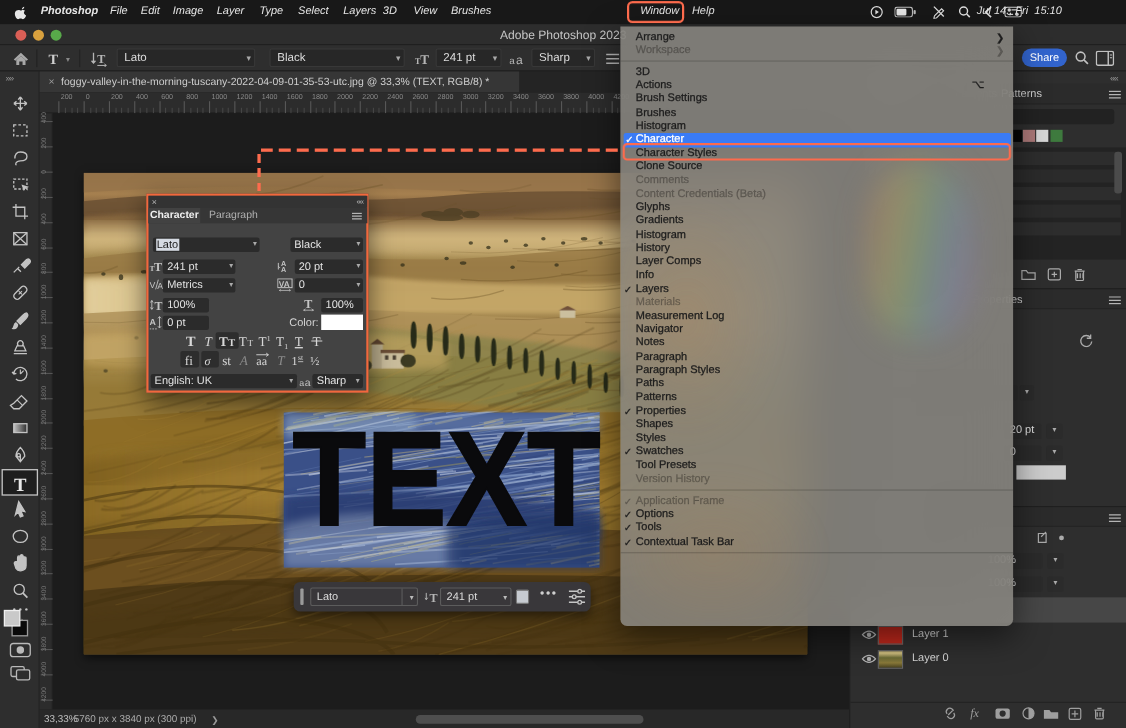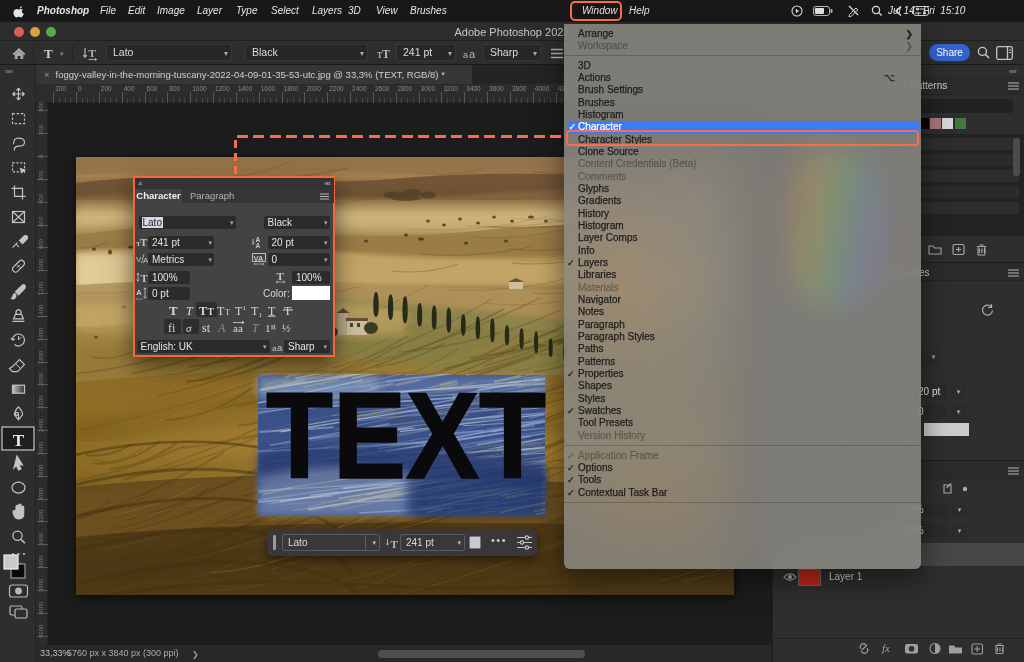--- a/index.html
+++ b/index.html
@@ -1343,20 +1343,28 @@
     <div style="position:absolute;left:179px;top:459px;width:15px;height:14px;background:#2b2b2b;border-radius:2px;color:#aaa;font-size:7px;text-align:center;line-height:14px;">▾</div>
     <div style="position:absolute;left:0;top:478px;width:252px;height:23px;background:#474747;"></div>
     <div style="position:absolute;left:0;top:502px;width:252px;height:21px;">
       <svg style="position:absolute;left:10px;top:5px;" width="14" height="10" viewBox="0 0 14 10">
           <path d="M1 5 Q7 -1.5 13 5 Q7 11.5 1 5 Z" fill="none" stroke="#b5b5b5" stroke-width="1.1"></path>
           <circle cx="7" cy="5" r="2" fill="#b5b5b5"></circle>
         </svg>
       <div style="position:absolute;left:25px;top:2px;width:23px;height:17px;background:#c0281c;border:1px solid #666;"></div>
       <span style="position:absolute;left:56px;top:4px;font-size:10px;color:#d6d6d6;">Layer 1</span>
     </div>
+    <div style="position:absolute;left:0;top:524px;width:252px;height:21px;">
+      <svg style="position:absolute;left:10px;top:5px;" width="14" height="10" viewBox="0 0 14 10">
+          <path d="M1 5 Q7 -1.5 13 5 Q7 11.5 1 5 Z" fill="none" stroke="#b5b5b5" stroke-width="1.1"></path>
+          <circle cx="7" cy="5" r="2" fill="#b5b5b5"></circle>
+        </svg>
+      <div style="position:absolute;left:25px;top:2px;width:23px;height:17px;background:linear-gradient(180deg,#c8b87a 15%,#6b6b35 40%,#8a7a3a 70%,#4a431f);border:1px solid #666;"></div>
+      <span style="position:absolute;left:56px;top:4px;font-size:10px;color:#d6d6d6;">Layer 0</span>
+    </div>
     <div style="position:absolute;left:0;top:573px;width:252px;height:1px;background:#232323;"></div>
     <svg style="position:absolute;left:80px;top:576px;" width="160" height="15" viewBox="0 0 160 15" fill="none" stroke="#9e9e9e" stroke-width="1.1">
       <path d="M8 8 a3.2 3.2 0 0 1 4.5 -4.5 l1.5 1.5 M14 7 a3.2 3.2 0 0 1 -4.5 4.5 l-1.5 -1.5 M9 9 l4 -4"></path>
       <text x="29" y="11" font-size="11" font-style="italic" font-family="Liberation Serif" fill="#9e9e9e" stroke="none">fx</text>
       <rect x="52" y="3" width="13" height="9.5" rx="2" fill="#9e9e9e" stroke="none"></rect>
         <circle cx="58.5" cy="7.7" r="2.8" fill="#2e2e2e" stroke="none"></circle>
       <circle cx="82" cy="7.5" r="5"></circle>
         <path d="M82 2.5 a5 5 0 0 1 0 10 z" fill="#9e9e9e" stroke="none"></path>
       <path d="M96 4.5 h5 l1.5 2 h6.5 v6 h-13 z" fill="#9e9e9e" stroke="none"></path>
       <rect x="119" y="3" width="10.5" height="10" rx="1.5"></rect>
@@ -1500,31 +1508,31 @@
         <div class="mitem dis"><span class="sub">❯</span>Workspace</div>
         <div class="msep" style="margin:3.3px 0;"></div>
         <div class="mitem">3D</div>
         <div class="mitem"><span class="sub" style="right:26px;font-size:10px;">⌥</span>Actions</div>
         <div class="mitem">Brush Settings</div>
         <div class="mitem">Brushes</div>
         <div class="mitem">Histogram</div>
         <div class="mitem" style="position:relative;color:#fff;"><div class="mhl" style="top:-0.5px;"></div><span style="position:relative;"><span class="chk" style="left:-9.5px;">✓</span>Character</span></div>
         <div class="mitem">Character Styles</div>
         <div class="mitem">Clone Source</div>
+        <div class="mitem dis">Comments</div>
         <div class="mitem dis">Content Credentials (Beta)</div>
-        <div class="mitem dis">Comments</div>
         <div class="mitem">Glyphs</div>
         <div class="mitem">Gradients</div>
+        <div class="mitem">Histogram</div>
         <div class="mitem">History</div>
-        <div class="mitem">Histogram</div>
         <div class="mitem">Layer Comps</div>
         <div class="mitem">Info</div>
         <div class="mitem"><span class="chk">✓</span>Layers</div>
-        <div class="mitem">Libraries</div>
         <div class="mitem dis">Materials</div>
+        <div class="mitem">Measurement Log</div>
         <div class="mitem">Navigator</div>
         <div class="mitem">Notes</div>
         <div class="mitem">Paragraph</div>
         <div class="mitem">Paragraph Styles</div>
         <div class="mitem">Paths</div>
         <div class="mitem">Patterns</div>
         <div class="mitem"><span class="chk">✓</span>Properties</div>
         <div class="mitem">Shapes</div>
         <div class="mitem">Styles</div>
         <div class="mitem"><span class="chk">✓</span>Swatches</div>

